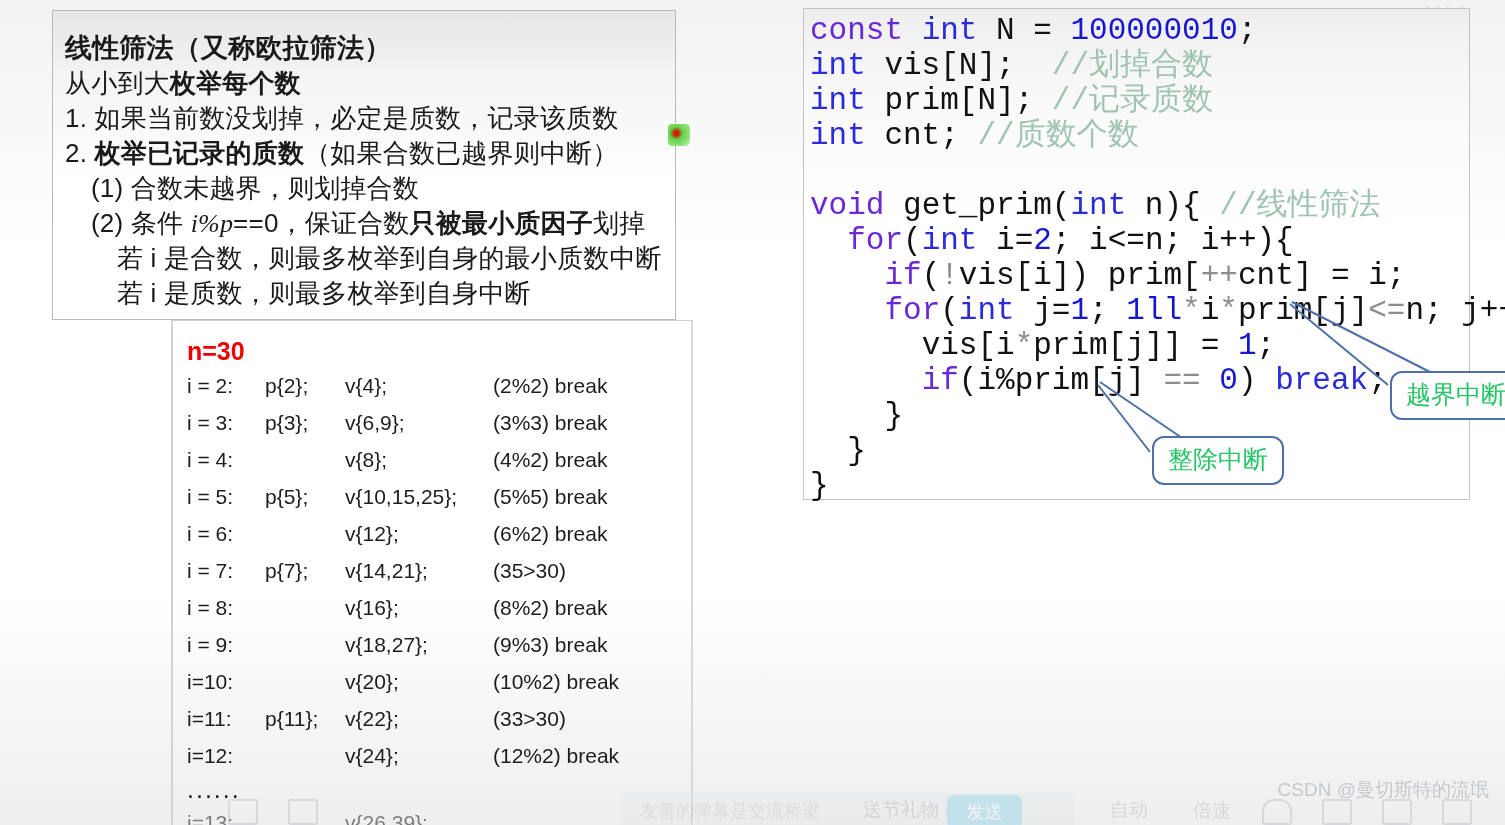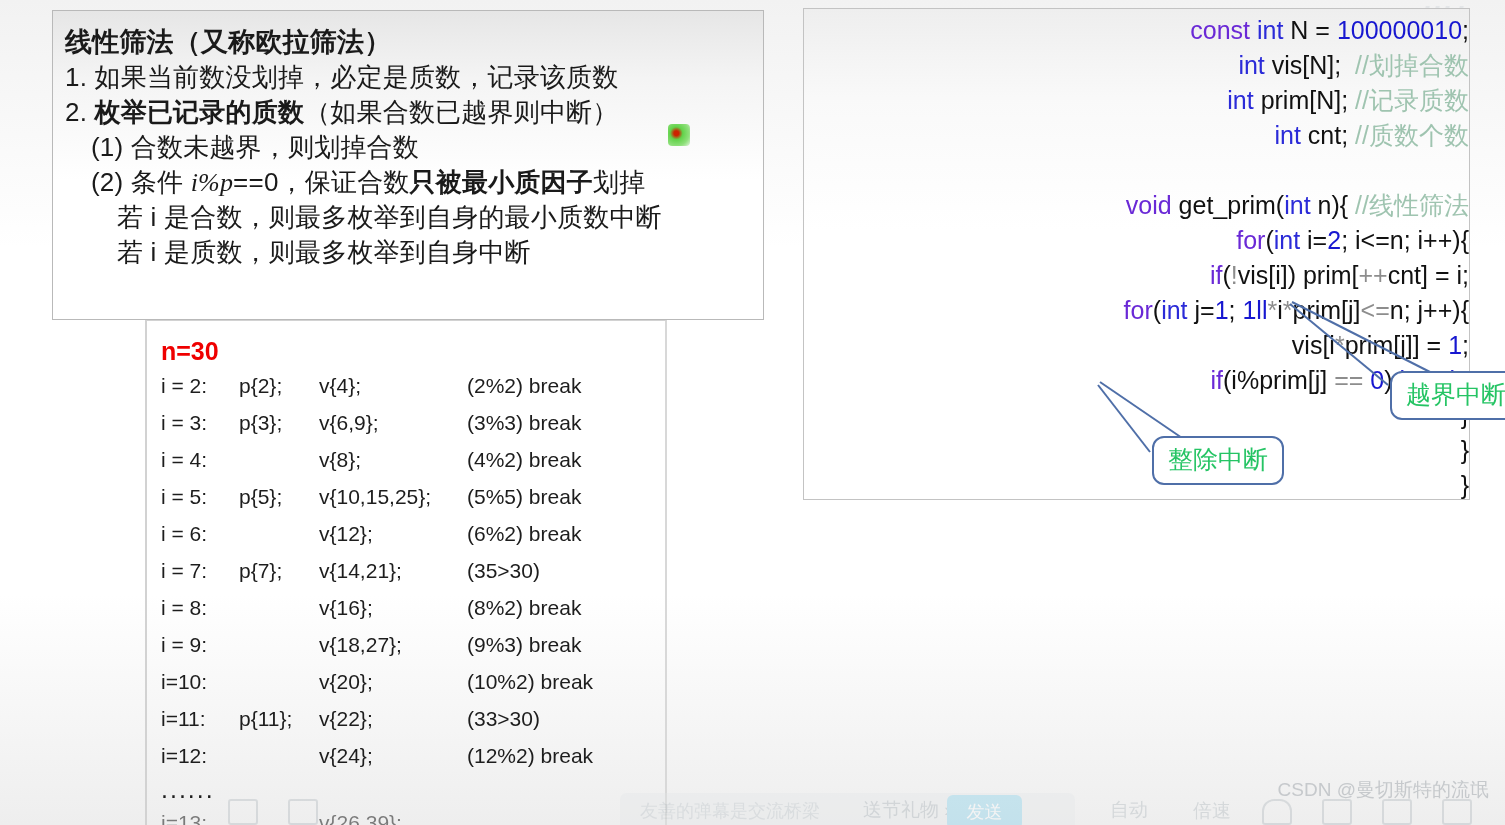--- a/index.html
+++ b/index.html
@@ -60,26 +60,26 @@
     height: 26px;
     background: #9aa8b1;
     transform: skewX(-12deg);
   }
 
   
   #theory-panel {
     position: absolute;
     left: 52px;
     top: 10px;
-    width: 712px;
+    width: 624px;
     height: 310px;
     border: 1px solid #b9b9b9;
     background: linear-gradient(180deg, #e6e6e6 0%, #f4f4f4 22%, #ffffff 55%, #ffffff 100%);
     box-sizing: border-box;
-    padding: 14px 0 0 12px;
+    padding: 20px 0 0 12px;
   }
   .th-line {
     color: #1a1a1a;
     font-size: 26px;
     line-height: 35px;
     white-space: nowrap;
     letter-spacing: 0.2px;
   }
   .th-line.title { font-weight: bold; font-size: 27px; }
   .th-bold { font-weight: bold; }
@@ -95,21 +95,21 @@
     width: 22px;
     height: 22px;
     border-radius: 4px;
     background: radial-gradient(circle at 38% 42%, #cc2200 0%, #cc2200 13%, #62d24a 34%, #8ee07a 68%, rgba(160,225,140,0.25) 100%);
     pointer-events: none;
   }
 
   
   #trace-panel {
     position: absolute;
-    left: 145px;
+    left: 171px;
     top: 320px;
     width: 522px;
     height: 505px;
     border-left: 2px solid #d2d2d2;
     border-right: 2px solid #d8d8d8;
     border-top: 1px solid #d2d2d2;
     box-sizing: border-box;
     background: transparent;
     padding: 14px 0 0 8px;
   }
@@ -147,26 +147,25 @@
     top: 8px;
     width: 667px;
     height: 492px;
     border: 1px solid #c3c3c3;
     background: linear-gradient(180deg, #eeeeee 0%, #f9f9f9 18%, #ffffff 45%, #ffffff 100%);
     box-sizing: border-box;
     padding: 4px 0 0 6px;
     overflow: visible;
   }
   .code-line {
-    font-family: Liberation Sans, sans-serif;
-    font-size: 25px;
+    font-family: Liberation Mono, monospace;
+    font-size: 31px;
     line-height: 35px;
     white-space: pre;
     color: #111111;
-    text-align: right;
   }
   .kw   { color: #6a29d6; }
   .kw2  { color: #2b2bd8; }
   .num  { color: #1717d0; }
   .cmt  { color: #9fc4b0; }
   .op   { color: #8d8d8d; }
   .brk  { color: #2b2bd8; }
 
   
   .callout {
@@ -272,20 +271,21 @@
     <div class="bar"></div>
     <div class="play"></div>
     <div class="stripe" style="left:40px;"></div>
     <div class="stripe" style="left:50px;"></div>
     <div class="stripe" style="left:60px;"></div>
     <div class="stripe" style="left:74px;"></div>
   </div>
 
   <div id="theory-panel">
     <div class="th-line title">线性筛法（又称欧拉筛法）</div>
+    <div class="th-line"><span>从小到大</span><span class="th-bold">枚举每个数</span></div>
     <div class="th-line">1. 如果当前数没划掉，必定是质数，记录该质数</div>
     <div class="th-line"><span>2. </span><span class="th-bold">枚举已记录的质数</span><span>（如果合数已越界则中断）</span></div>
     <div class="th-line indent1">(1) 合数未越界，则划掉合数</div>
     <div class="th-line indent1"><span>(2) 条件 </span><span class="th-ital">i%p</span><span>==0，保证合数</span><span class="th-bold">只被最小质因子</span><span>划掉</span></div>
     <div class="th-line indent2">若 i 是合数，则最多枚举到自身的最小质数中断</div>
     <div class="th-line indent2">若 i 是质数，则最多枚举到自身中断</div>
   </div>
 
   <div id="laser-dot"></div>
 

